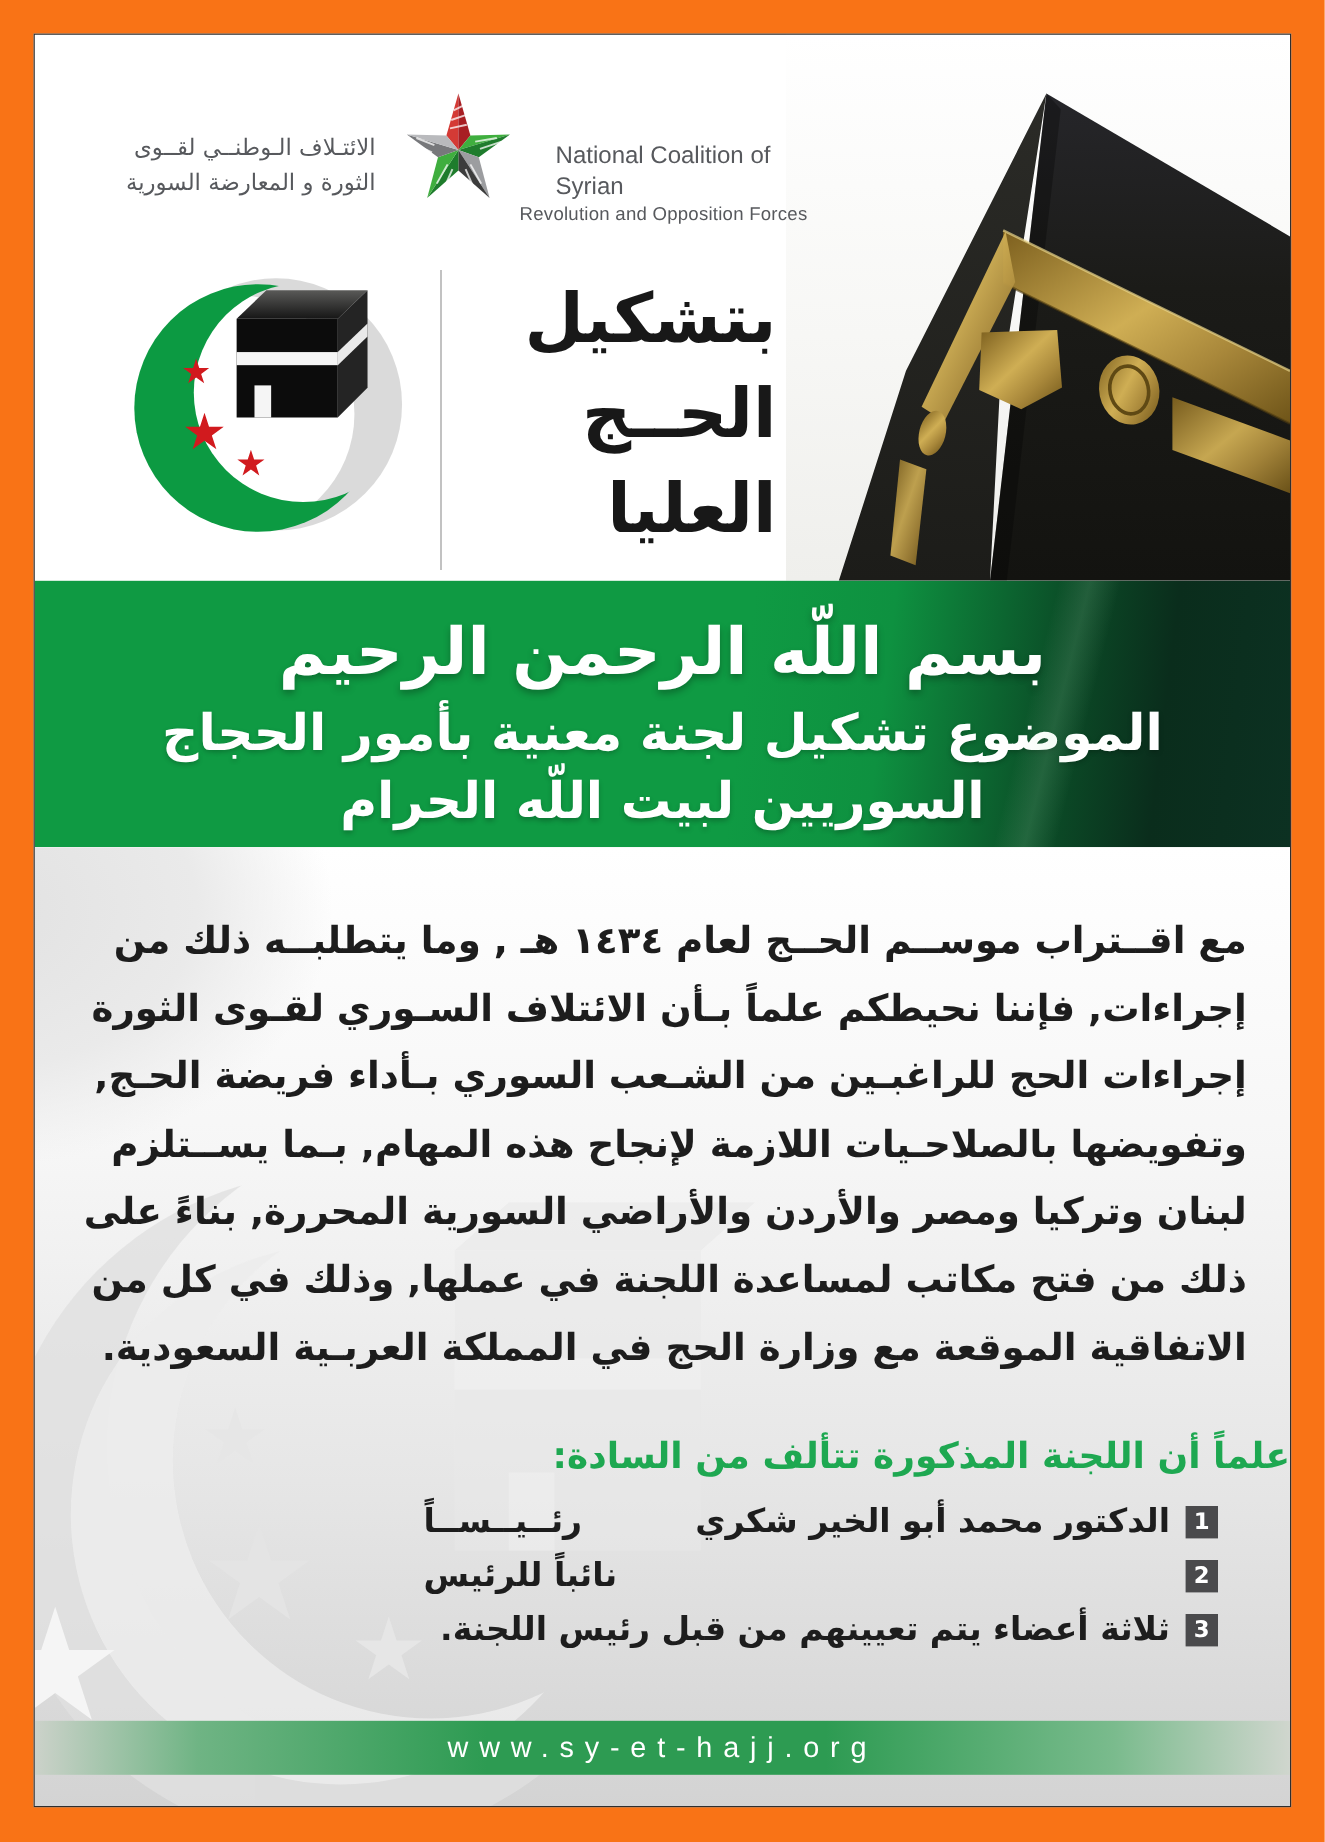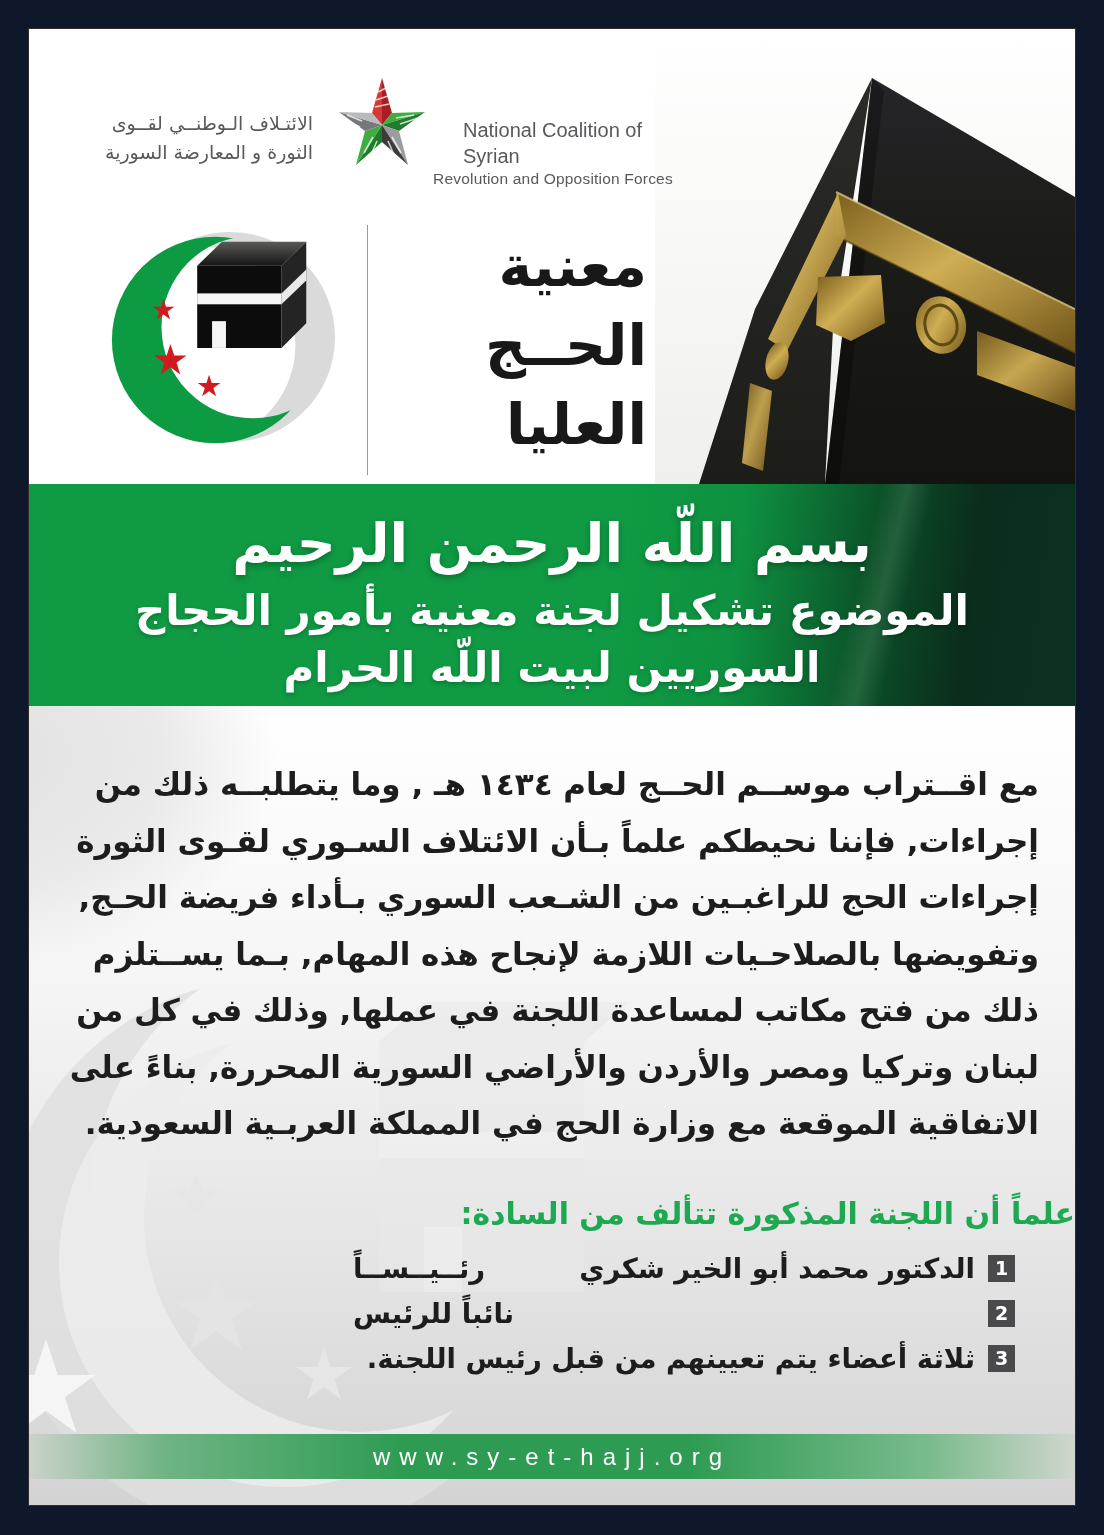--- a/index.html
+++ b/index.html
@@ -1,16 +1,16 @@
 <!DOCTYPE html>
 <html lang="ar"><head>
 <meta charset="utf-8">
 <style>
   html,body{margin:0;padding:0;background:#ffffff;}
-  .page{position:relative;width:1104px;height:1535px;background:#0f172a;overflow:hidden;
+  .page{position:relative;width:1104px;height:1535px;background:#f97316;overflow:hidden;
         font-family:"DejaVu Sans",sans-serif;}
   .frame{position:absolute;left:28px;top:28px;width:1048px;height:1478px;
          border:1px solid #2e2e2e;box-sizing:border-box;background:#ffffff;overflow:hidden;}
 
   
   .header{position:absolute;left:0;top:0;width:100%;height:455px;background:#ffffff;}
   .kaaba-photo{position:absolute;right:0;top:0;width:420px;height:455px;display:block;}
   .ncs-logo{position:absolute;left:0;top:0;width:660px;height:200px;}
   .ncs-arabic{position:absolute;left:58px;top:80px;width:226px;text-align:right;direction:rtl;
               color:#57595d;font-size:19px;line-height:29px;}
@@ -183,21 +183,21 @@
           <rect x="97" y="78" width="85" height="11" fill="#f5f5f5"></rect>
           <polygon points="182,78 207,54 207,65 182,89" fill="#e9e9e9"></polygon>
           <rect x="112" y="106" width="14" height="27" fill="#f5f5f5"></rect>
 
           <use href="#st" xlink:href="#st" transform="translate(63,95) scale(1.15)" fill="#d11a1e"></use>
           <use href="#st" xlink:href="#st" transform="translate(70,146) scale(1.7)" fill="#d11a1e"></use>
           <use href="#st" xlink:href="#st" transform="translate(109,172) scale(1.2)" fill="#d11a1e"></use>
         </svg>
         <div class="logo-divider"></div>
         <div class="committee-title">
-          <div>معنية</div>
+          <div>بتشكيل</div>
           <div>الحــج</div>
           <div>العليا</div>
         </div>
       </div>
     </div>
 
     <div class="banner">
       <div class="streak"></div>
       <div class="bismillah">بسم اللّه الرحمن الرحيم</div>
       <div class="subject">الموضوع تشكيل لجنة معنية بأمور الحجاج</div>
@@ -233,22 +233,22 @@
         <use href="#wst" xlink:href="#wst" transform="translate(187,367) scale(4.4)" fill="#e4e4e4"></use>
         <use href="#wst" xlink:href="#wst" transform="translate(295,429) scale(2.9)" fill="#e6e6e6"></use>
         <use href="#wst" xlink:href="#wst" transform="translate(17,444) scale(5.2)" fill="#f5f5f5"></use>
       </svg>
 
       <div class="paragraph">
         <div class="pline">مع اقــتراب موســم الحــج لعام ١٤٣٤ هـ , وما يتطلبــه ذلك من</div>
         <div class="pline">إجراءات, فإننا نحيطكم علماً بـأن الائتلاف السـوري لقـوى الثورة</div>
         <div class="pline">إجراءات الحج للراغبـين من الشـعب السوري بـأداء فريضة الحـج,</div>
         <div class="pline">وتفويضها بالصلاحـيات اللازمة لإنجاح هذه المهام, بـما يســتلزم</div>
+        <div class="pline">لبنان وتركيا ومصر والأردن والأراضي السورية المحررة, بناءً على</div>
         <div class="pline">ذلك من فتح مكاتب لمساعدة اللجنة في عملها, وذلك في كل من</div>
-        <div class="pline">لبنان وتركيا ومصر والأردن والأراضي السورية المحررة, بناءً على</div>
         <div class="pline">الاتفاقية الموقعة مع وزارة الحج في المملكة العربـية السعودية.</div>
       </div>
 
       <div class="members">
         <div class="members-heading">علماً أن اللجنة المذكورة تتألف من السادة:</div>
         <div class="member-rows">
           <div class="member-row">
             <div class="num-box">1</div>
             <div class="member-name">الدكتور محمد أبو الخير شكري</div>
             <div class="member-role">رئــيــســاً</div>

